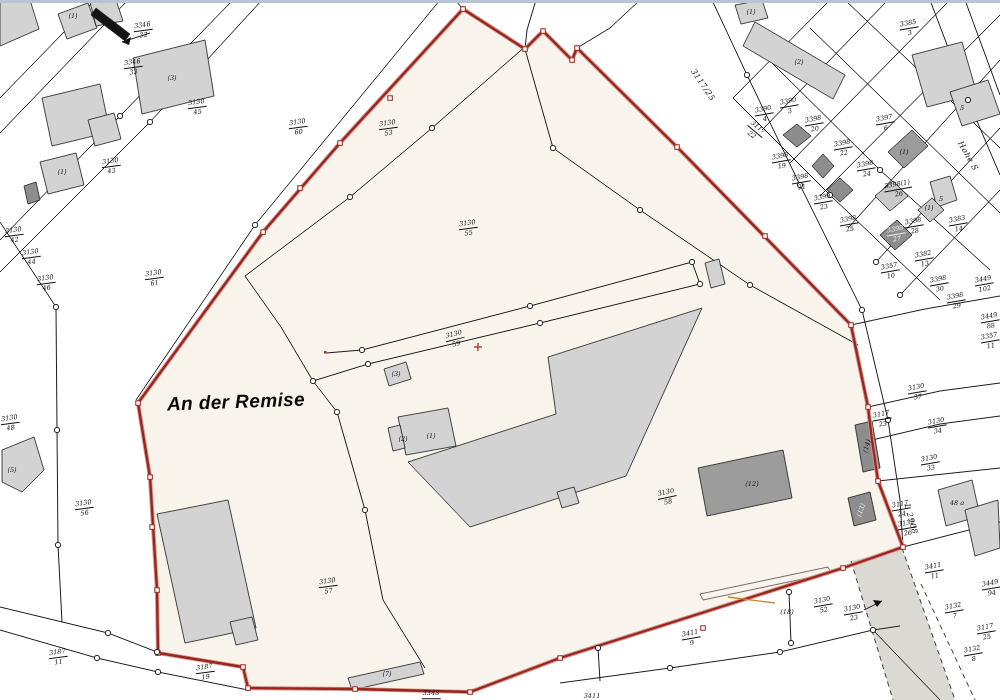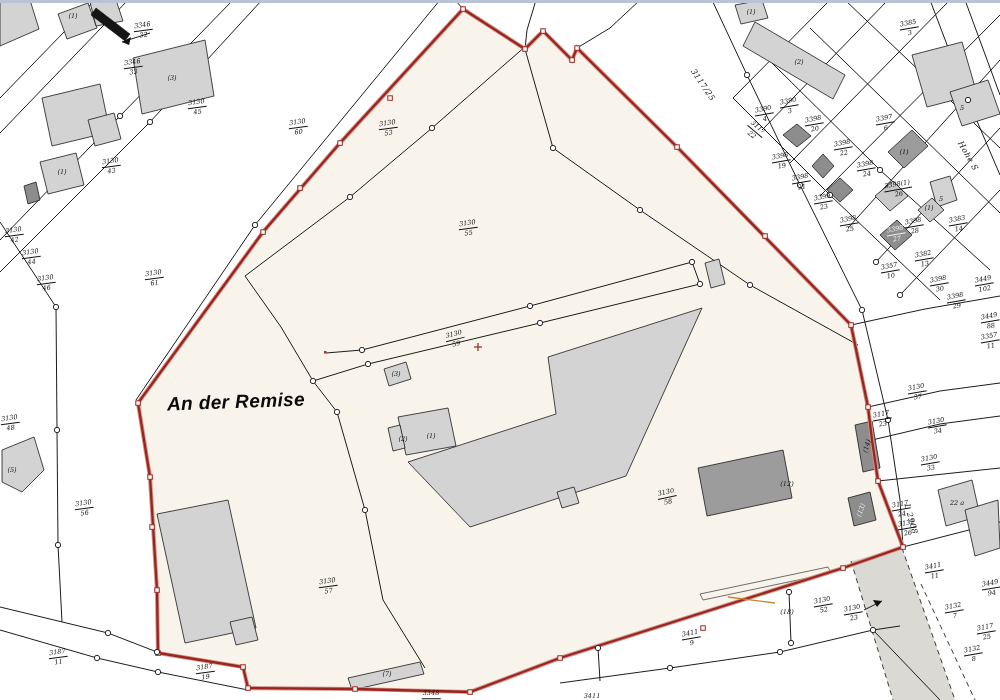--- a/index.html
+++ b/index.html
@@ -464,31 +464,31 @@
         <span class="nu">3132</span>
         <span class="de">8</span>
       </div>
       <div class="lbl bltxt" style="left: 73px; top: 16px; transform: translate(-50%, -50%) rotate(0deg);">(1)</div>
       <div class="lbl bltxt" style="left: 172px; top: 78px; transform: translate(-50%, -50%) rotate(0deg);">(3)</div>
       <div class="lbl bltxt" style="left: 62px; top: 172px; transform: translate(-50%, -50%) rotate(0deg);">(1)</div>
       <div class="lbl bltxt" style="left: 12px; top: 470px; transform: translate(-50%, -50%) rotate(0deg);">(5)</div>
       <div class="lbl bltxt" style="left: 396px; top: 374px; transform: translate(-50%, -50%) rotate(0deg);">(3)</div>
       <div class="lbl bltxt" style="left: 403px; top: 439px; transform: translate(-50%, -50%) rotate(0deg);">(2)</div>
       <div class="lbl bltxt" style="left: 431px; top: 436px; transform: translate(-50%, -50%) rotate(0deg);">(1)</div>
-      <div class="lbl bltxt" style="left: 787px; top: 484px; transform: translate(-50%, -50%) rotate(0deg);">(12)</div>
+      <div class="lbl bltxt" style="left: 752px; top: 484px; transform: translate(-50%, -50%) rotate(0deg);">(12)</div>
       <div class="lbl bltxt" style="left: 867px; top: 446px; transform: translate(-50%, -50%) rotate(-75deg);">(14)</div>
       <div class="lbl bltxt" style="left: 861px; top: 510px; transform: translate(-50%, -50%) rotate(-70deg); color: rgb(240, 240, 240);">(13)</div>
       <div class="lbl bltxt" style="left: 387px; top: 674px; transform: translate(-50%, -50%) rotate(0deg);">(7)</div>
       <div class="lbl bltxt" style="left: 799px; top: 62px; transform: translate(-50%, -50%) rotate(0deg);">(2)</div>
       <div class="lbl bltxt" style="left: 751px; top: 12px; transform: translate(-50%, -50%) rotate(0deg);">(1)</div>
       <div class="lbl bltxt" style="left: 787px; top: 612px; transform: translate(-50%, -50%) rotate(0deg);">(18)</div>
       <div class="lbl bltxt" style="left: 904px; top: 152px; transform: translate(-50%, -50%) rotate(0deg);">(1)</div>
       <div class="lbl bltxt" style="left: 929px; top: 208px; transform: translate(-50%, -50%) rotate(0deg);">(1)</div>
       <div class="lbl bltxt" style="left: 962px; top: 108px; transform: translate(-50%, -50%) rotate(0deg);">5</div>
       <div class="lbl bltxt" style="left: 941px; top: 199px; transform: translate(-50%, -50%) rotate(0deg);">5</div>
-      <div class="lbl bltxt" style="left: 957px; top: 503px; transform: translate(-50%, -50%) rotate(0deg);">22 a</div>
+      <div class="lbl bltxt" style="left: 957px; top: 503px; transform: translate(-50%, -50%) rotate(0deg);">48 a</div>
       <div class="lbl st" style="left: 703px; top: 85px; transform: translate(-50%, -50%) rotate(56deg);">3117/25</div>
       <div class="lbl st" style="left: 968px; top: 156px; transform: translate(-50%, -50%) rotate(60deg);">Hohe S</div>
       <div class="lbl st" style="left: 911px; top: 519px; transform: translate(-50%, -50%) rotate(75deg);">L 2908</div>
     </div>
 
   <div id="area-name" style="left:236px;top:402px;">An der Remise</div>
 </div>
 
 </body></html>

